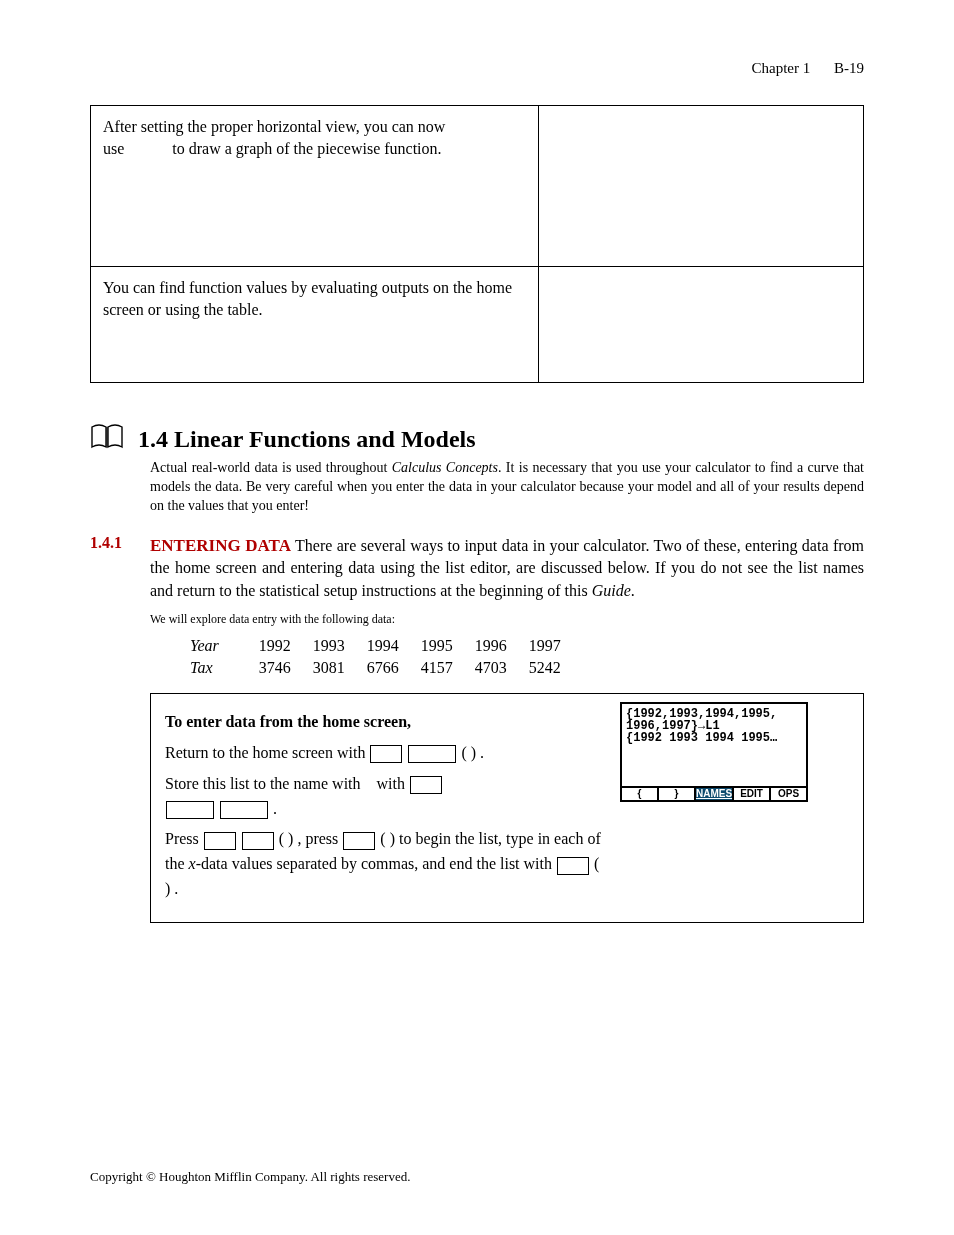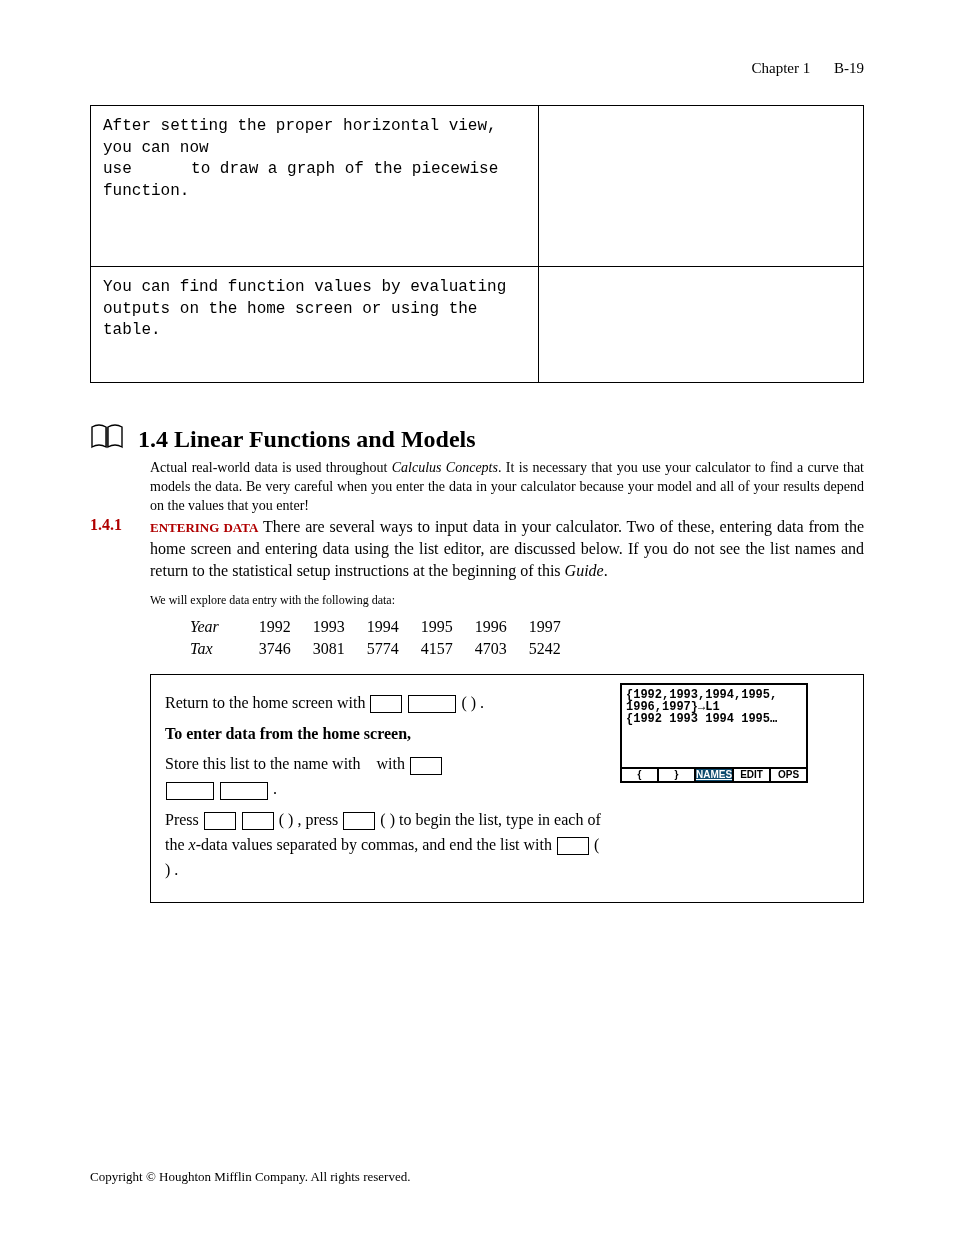--- a/index.html
+++ b/index.html
@@ -32,21 +32,21 @@
     width: 100%;
     margin-bottom: 40px;
   }
   .toptable td {
     border: 1px solid #000;
     vertical-align: top;
     padding: 10px 12px;
     font-size: 16px;
     line-height: 1.35;
   }
-  .toptable td.left { width: 58%; font-family: Liberation Mono, monospace; }
+  .toptable td.left { width: 58%; }
   .toptable td.right { width: 42%; }
   .toptable tr:first-child td.left { height: 140px; }
   .toptable tr:last-child  td.left { height: 95px; }
 
   
   .sec-row {
     display: flex;
     align-items: flex-end;
     gap: 14px;
     margin-bottom: 6px;
@@ -60,39 +60,40 @@
     font-size: 14px;
     line-height: 1.35;
     margin-left: 60px;
     text-align: justify;
   }
   .bodytext .ital { font-style: italic; }
 
   
   .subsec {
     display: flex;
+    margin-top: 18px;
     gap: 10px;
   }
   .subsec-num {
     width: 50px;
     flex: 0 0 50px;
     font-weight: bold;
     color: #b00000;
     font-size: 16px;
   }
   .subsec-body {
     flex: 1 1 auto;
     font-size: 16px;
     line-height: 1.4;
     text-align: justify;
   }
   .subsec-body .runin {
     font-weight: bold;
     color: #b00000;
-    font-size: 13px;
+    font-size: 17px;
   }
   .subsec-body .g { font-style: italic; }
 
   .lead2 {
     margin-left: 60px;
     margin-top: 10px;
     font-size: 12px;
   }
 
   
@@ -243,38 +244,38 @@
       <td>1993</td>
       <td>1994</td>
       <td>1995</td>
       <td>1996</td>
       <td>1997</td>
     </tr>
     <tr>
       <td class="rowlabel">Tax</td>
       <td>3746</td>
       <td>3081</td>
-      <td>5774</td>
+      <td>6766</td>
       <td>4157</td>
       <td>4703</td>
       <td>5242</td>
     </tr>
   </tbody>
     </table>
 
   <div class="instrwrap">
     <div class="ileft">
+      <p><b>To enter data from the home screen,</b></p>
       <p>
         <span>Return to the home screen with </span>
         <span class="keybox"></span>
         <span class="keybox w"></span>
         <span> ( </span>
         <span> ) .</span>
       </p>
-      <p><b>To enter data from the home screen,</b></p>
       <p>
         <span>Store this list to the name with </span>
         &nbsp;&nbsp;
         <span> with </span>
         <span class="keybox"></span><br>
         <span class="keybox w"></span>
         <span class="keybox w"></span>
         <span> .</span>
       </p>
       <p>

